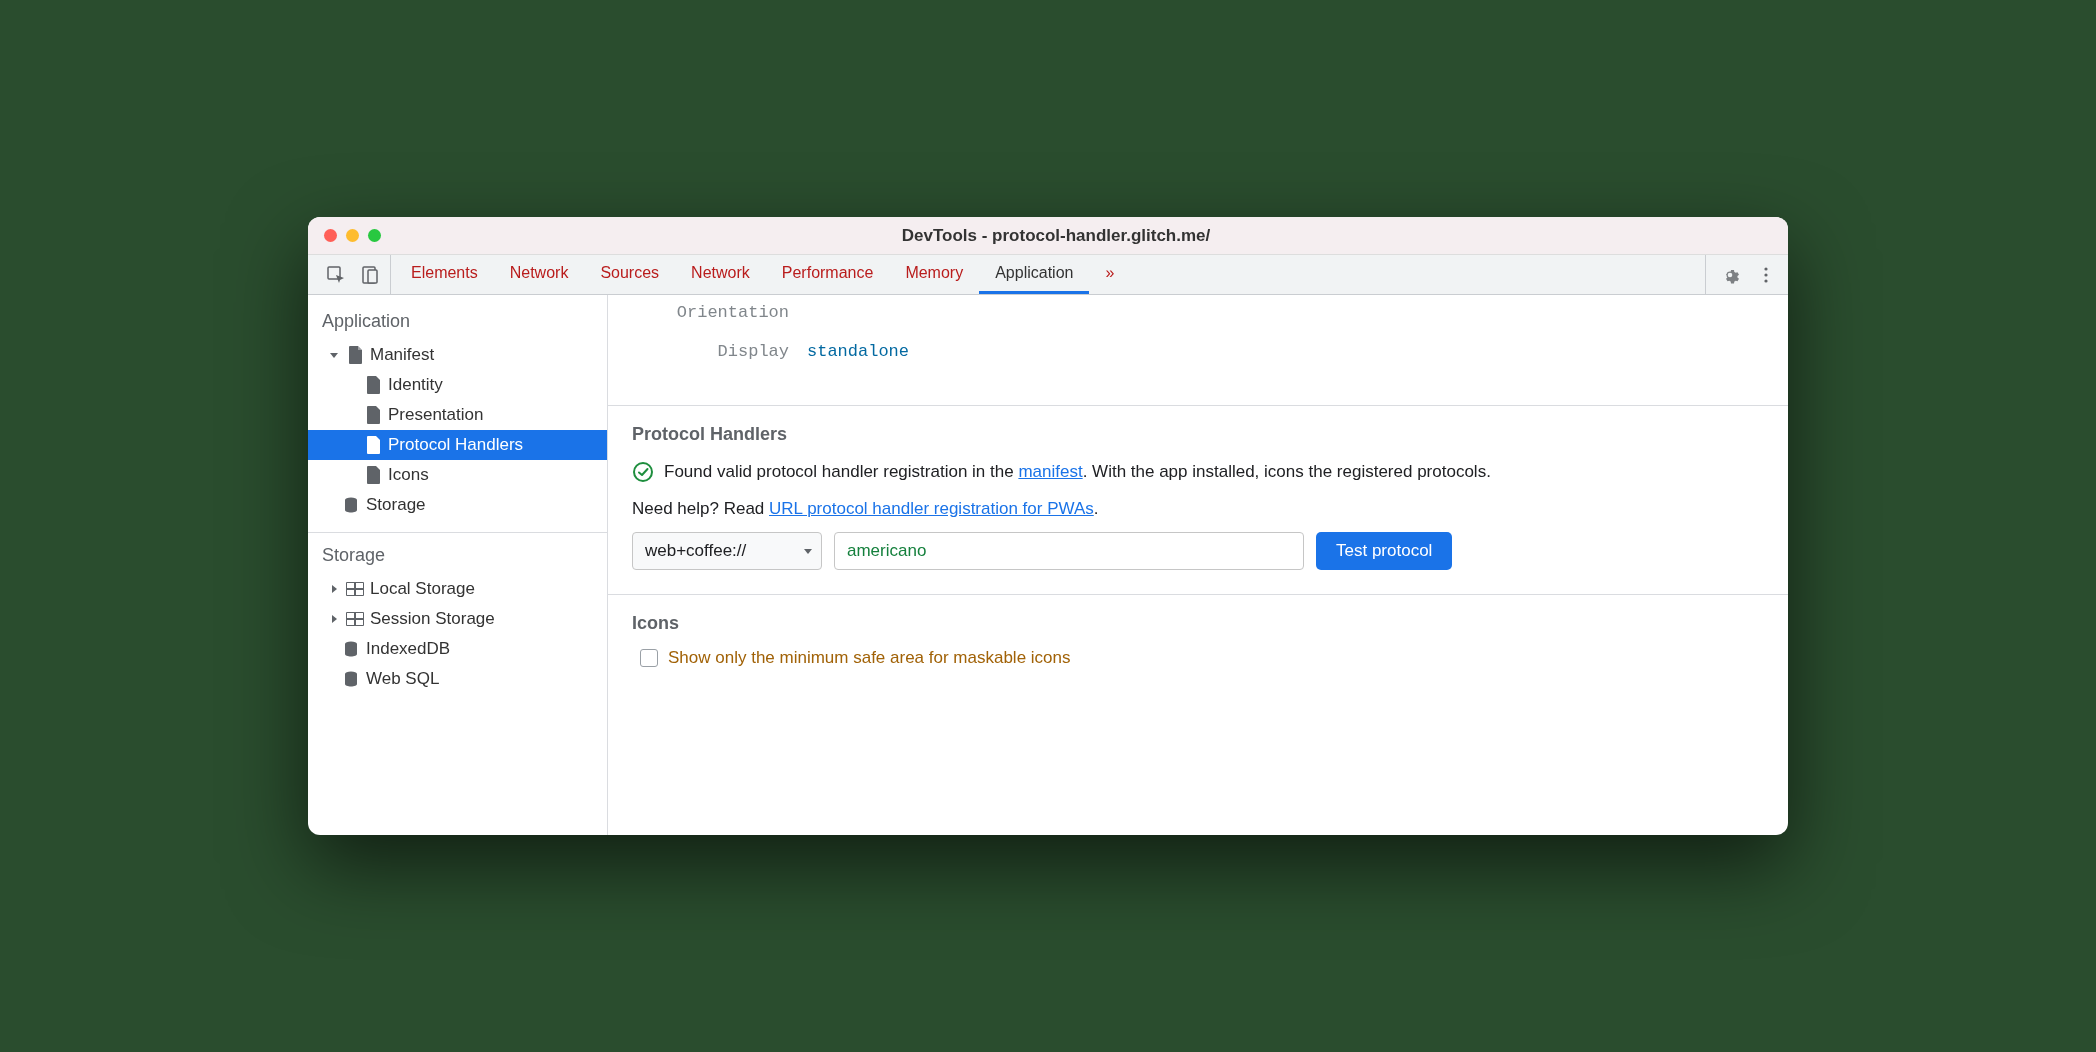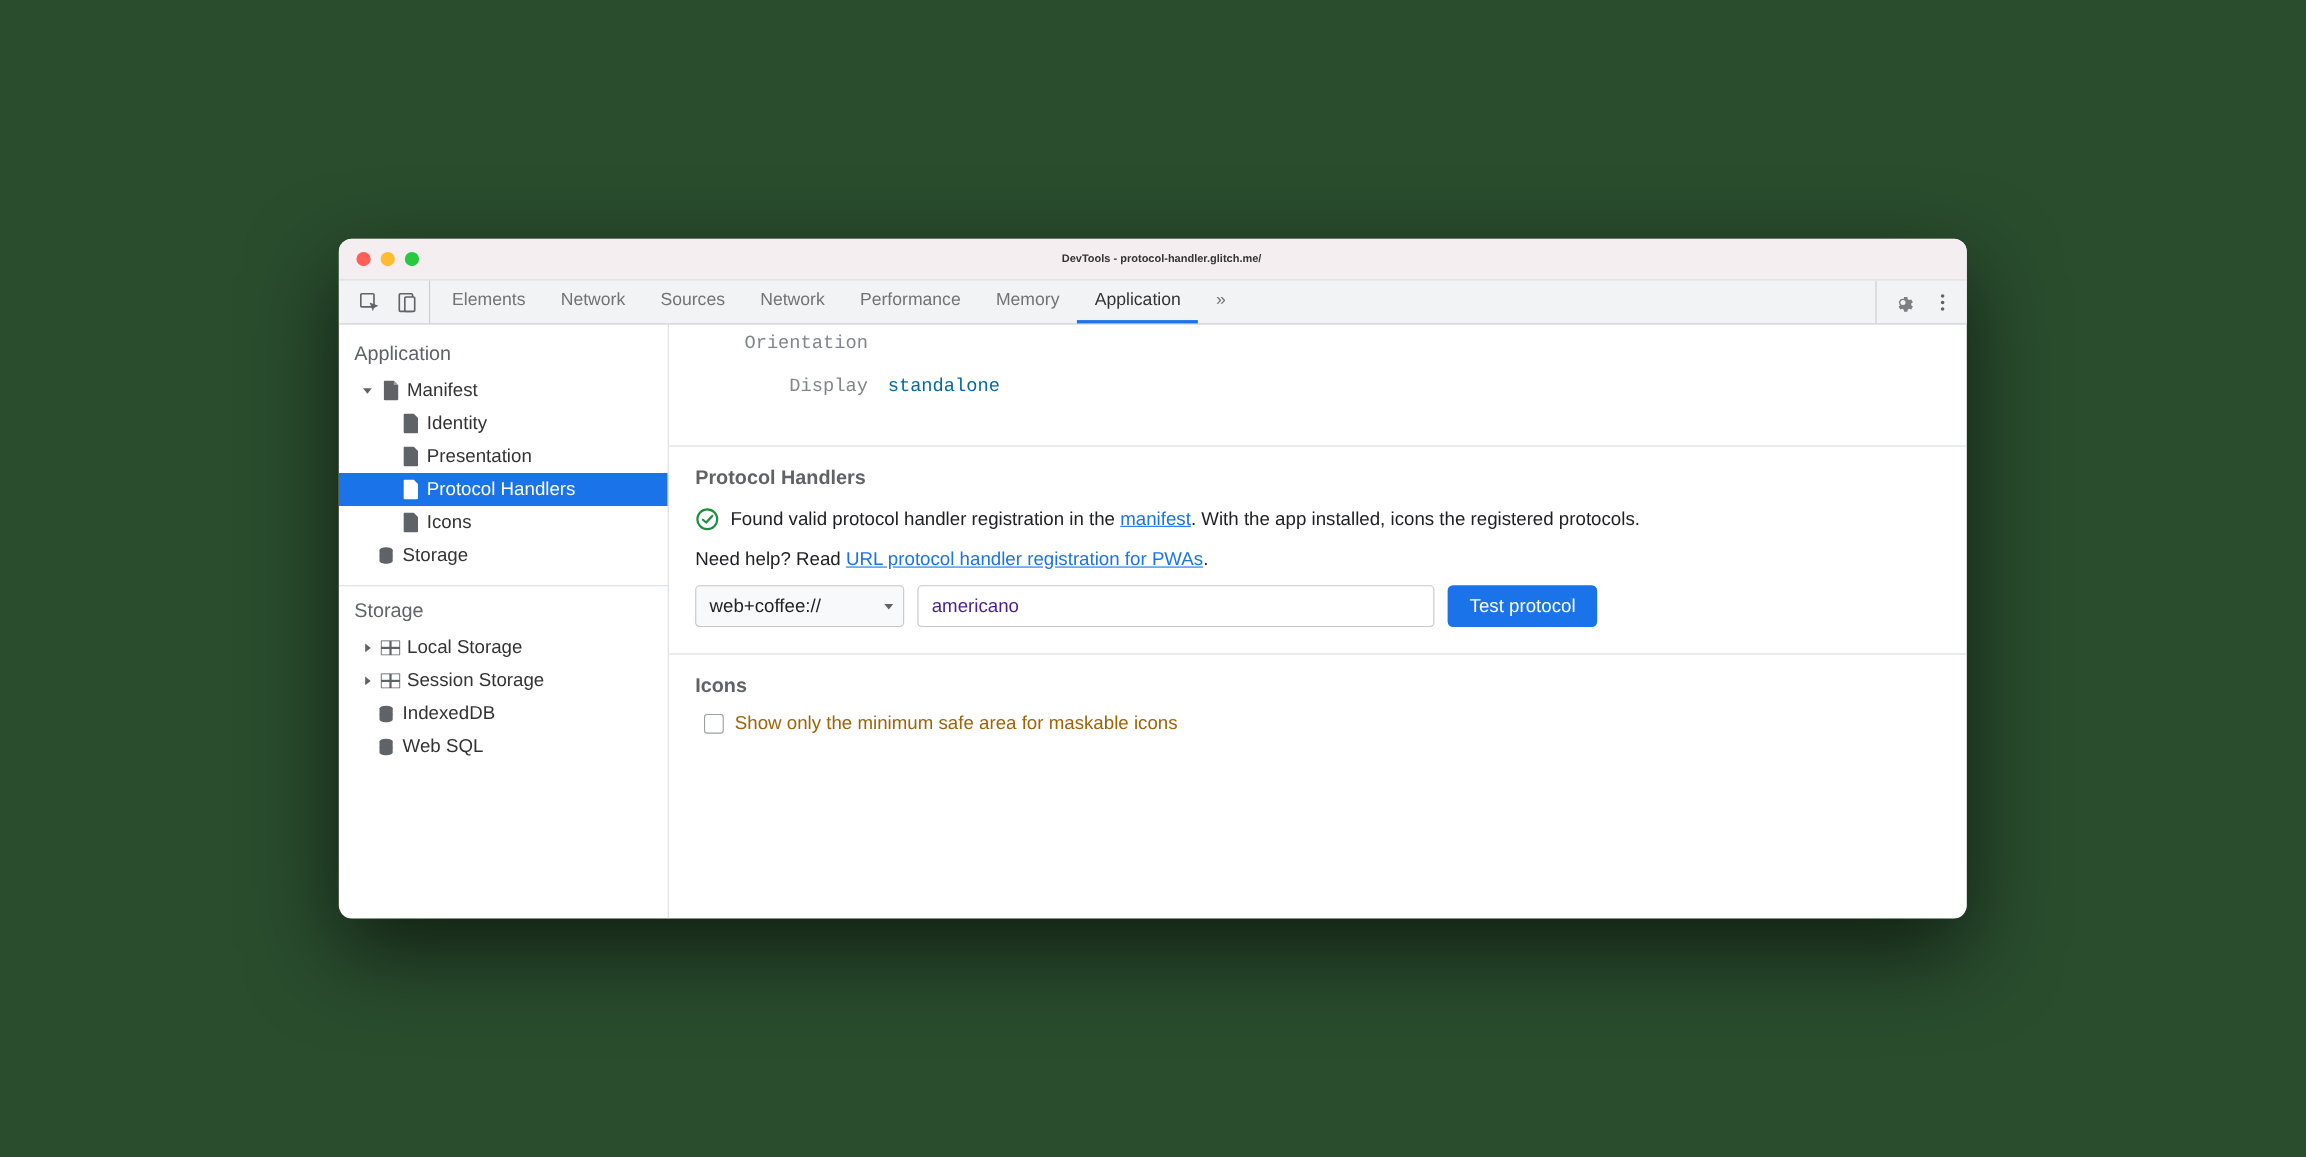--- a/index.html
+++ b/index.html
@@ -36,21 +36,21 @@
   width: 13px; height: 13px;
   border-radius: 50%;
 }
 .tl-red { background: #ff5f57; }
 .tl-yellow { background: #febc2e; }
 .tl-green { background: #28c840; }
 .title-text {
   position: absolute;
   left: 16px; right: 0;
   text-align: center;
-  font-size: 10px;
+  font-size: 17px;
   font-weight: 600;
   color: #333;
   pointer-events: none;
 }
 .toolbar {
   height: 40px;
   background: #f1f3f4;
   border-bottom: 1px solid #cacdd1;
   display: flex;
   align-items: stretch;
@@ -73,21 +73,21 @@
 .tabs {
   display: flex;
   align-items: stretch;
   flex: 1;
 }
 .tab {
   padding: 0 16px;
   display: flex;
   align-items: center;
   font-size: 16px;
-  color: #737373;
+  color: #b91c1c;
   cursor: pointer;
   border-bottom: 3px solid transparent;
 }
 .tab.active {
   color: #333;
   border-bottom-color: #1a73e8;
 }
 .toolbar-right {
   display: flex;
   align-items: center;
@@ -218,21 +218,21 @@
   cursor: pointer;
 }
 .select-caret { color: #5f6368; }
 .text-input {
   flex: 1;
   max-width: 470px;
   border: 1px solid #c6c6c6;
   border-radius: 4px;
   padding: 8px 12px;
   font-size: 17px;
-  color: #4c1d95;
+  color: #15803d;
   font-family: inherit;
 }
 .btn-primary {
   background: #1a73e8;
   color: #fff;
   border: none;
   border-radius: 5px;
   padding: 9px 20px;
   font-size: 17px;
   font-weight: 500;

